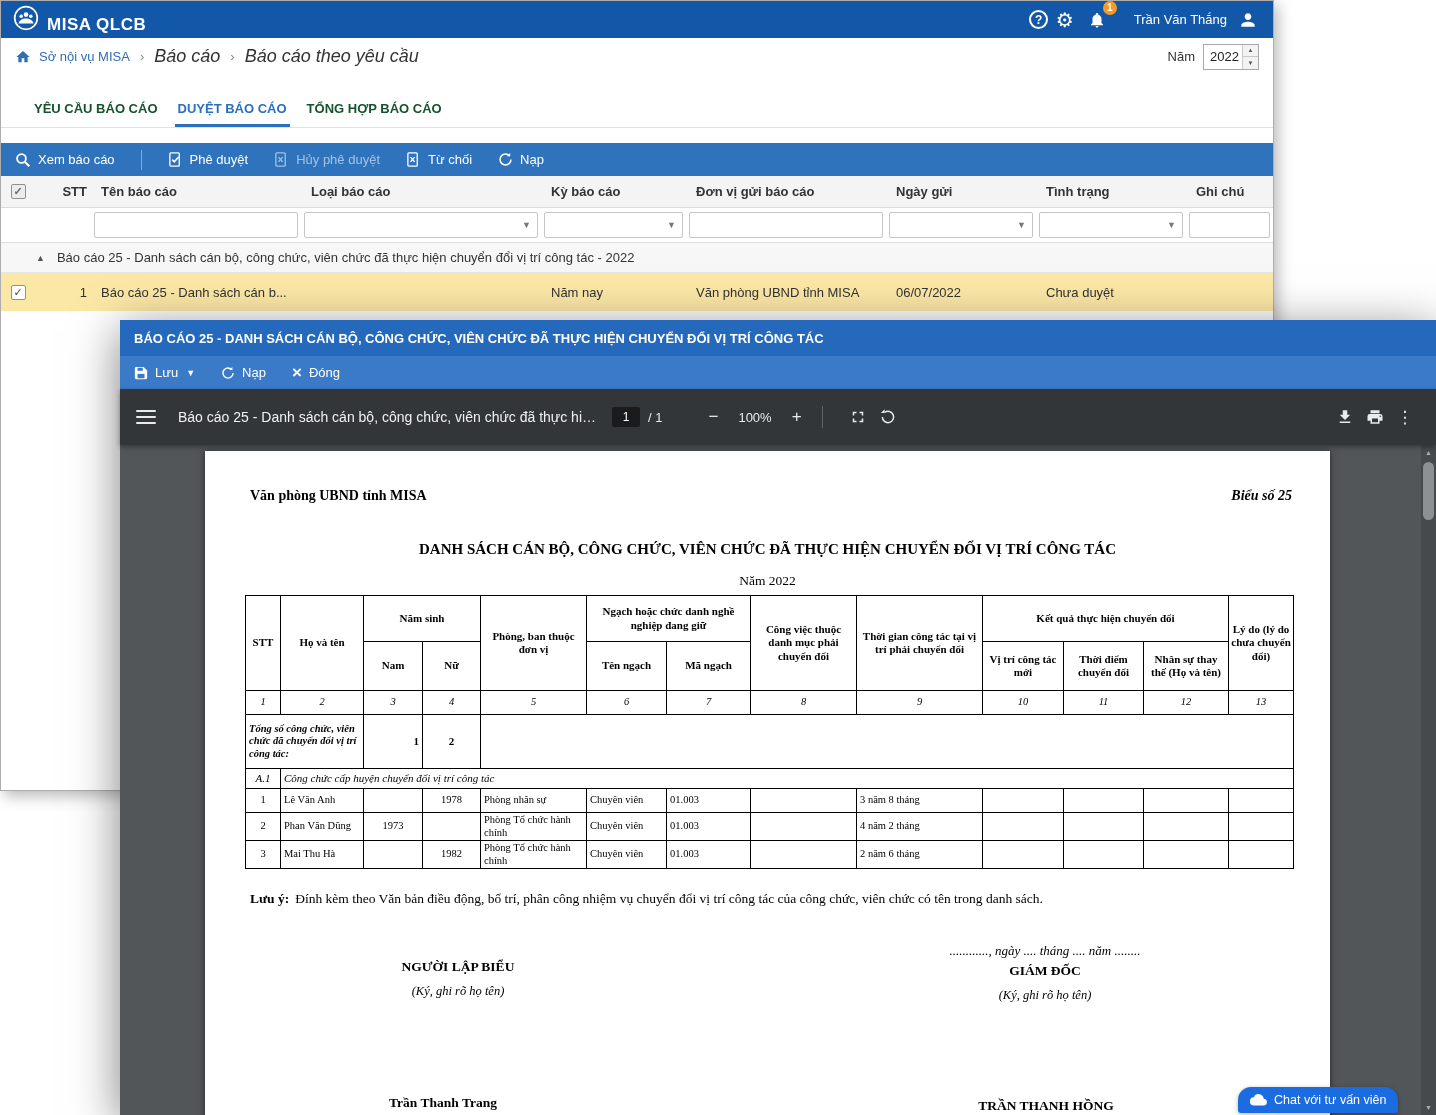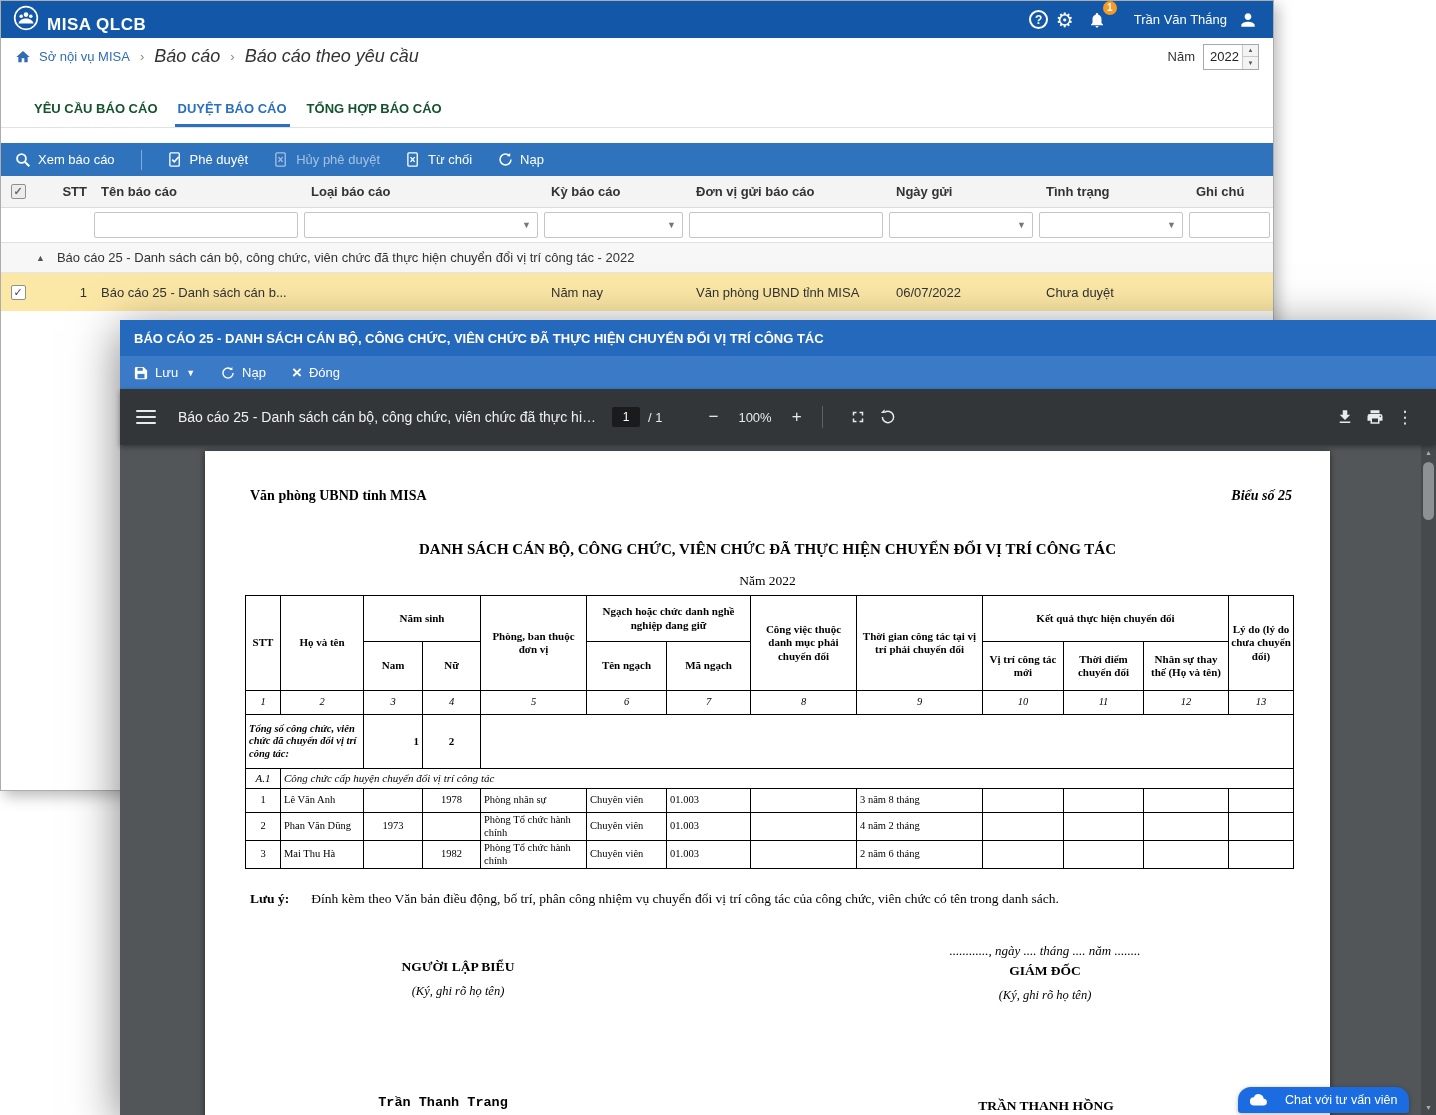--- a/index.html
+++ b/index.html
@@ -129,32 +129,32 @@
   tr.rtotal td { height:54px; }
   .total-lbl { font-weight:bold; font-style:italic; font-size:10.5px; text-align:left; padding:2px 4px; }
   .total-val-nam { font-weight:bold; text-align:right; padding-right:5px; }
   .total-val-nu { font-weight:bold; text-align:center; }
   tr.rsec td { height:20px; font-style:italic; font-size:11px; }
   .sec-code { text-align:center; }
   .sec-title { text-align:left; padding-left:6px; }
   tr.rdata td { height:24px; font-size:10.5px; text-align:left; }
   tr.rdata td.ctr { text-align:center; }
   .rpt-note { position:absolute; left:45px; top:440px; width:1045px; font-size:13.5px; }
-  .rpt-note b { margin-right:22px; }
+  .rpt-note b { margin-right:6px; }
   .rpt-dateline { position:absolute; left:700px; top:492px; width:280px; text-align:center; font-style:italic; font-size:13px; }
   .sign-title-left { position:absolute; left:148px; top:508px; width:210px; text-align:center; font-size:13.5px; font-weight:bold; }
   .sign-title-right { position:absolute; left:735px; top:512px; width:210px; text-align:center; font-size:13.5px; font-weight:bold; }
   .sign-note-left { position:absolute; left:148px; top:533px; width:210px; text-align:center; font-style:italic; font-size:12.5px; }
   .sign-note-right { position:absolute; left:735px; top:537px; width:210px; text-align:center; font-style:italic; font-size:12.5px; }
-  .sign-name-left { position:absolute; left:133px; top:644px; width:210px; text-align:center; font-size:13.5px; font-weight:bold;font-family:Liberation Mono, monospace; }
+  .sign-name-left { position:absolute; left:133px; top:644px; width:210px; text-align:center; font-size:13.5px; font-weight:bold; }
   .sign-name-right { position:absolute; left:736px; top:647px; width:210px; text-align:center; font-size:13.5px; font-weight:bold; }
 
   
   .chat-btn { position:absolute; left:1238px; top:1087px; height:26px; background:#1b6ce0; color:#fff;
-    border:none; border-radius:13px 13px 3px 3px; display:flex; align-items:center; gap:18px; padding:0 12px;
+    border:none; border-radius:13px 13px 3px 3px; display:flex; align-items:center; gap:7px; padding:0 12px;
     font-size:12.5px; font-family:inherit; cursor:pointer; z-index:10; box-shadow:0 1px 4px rgba(0,0,0,.3); }
 </style>
 </head>
 <body>
 
 <div class="screen">
 
   <div class="app-window">
 
     <div class="topbar">

